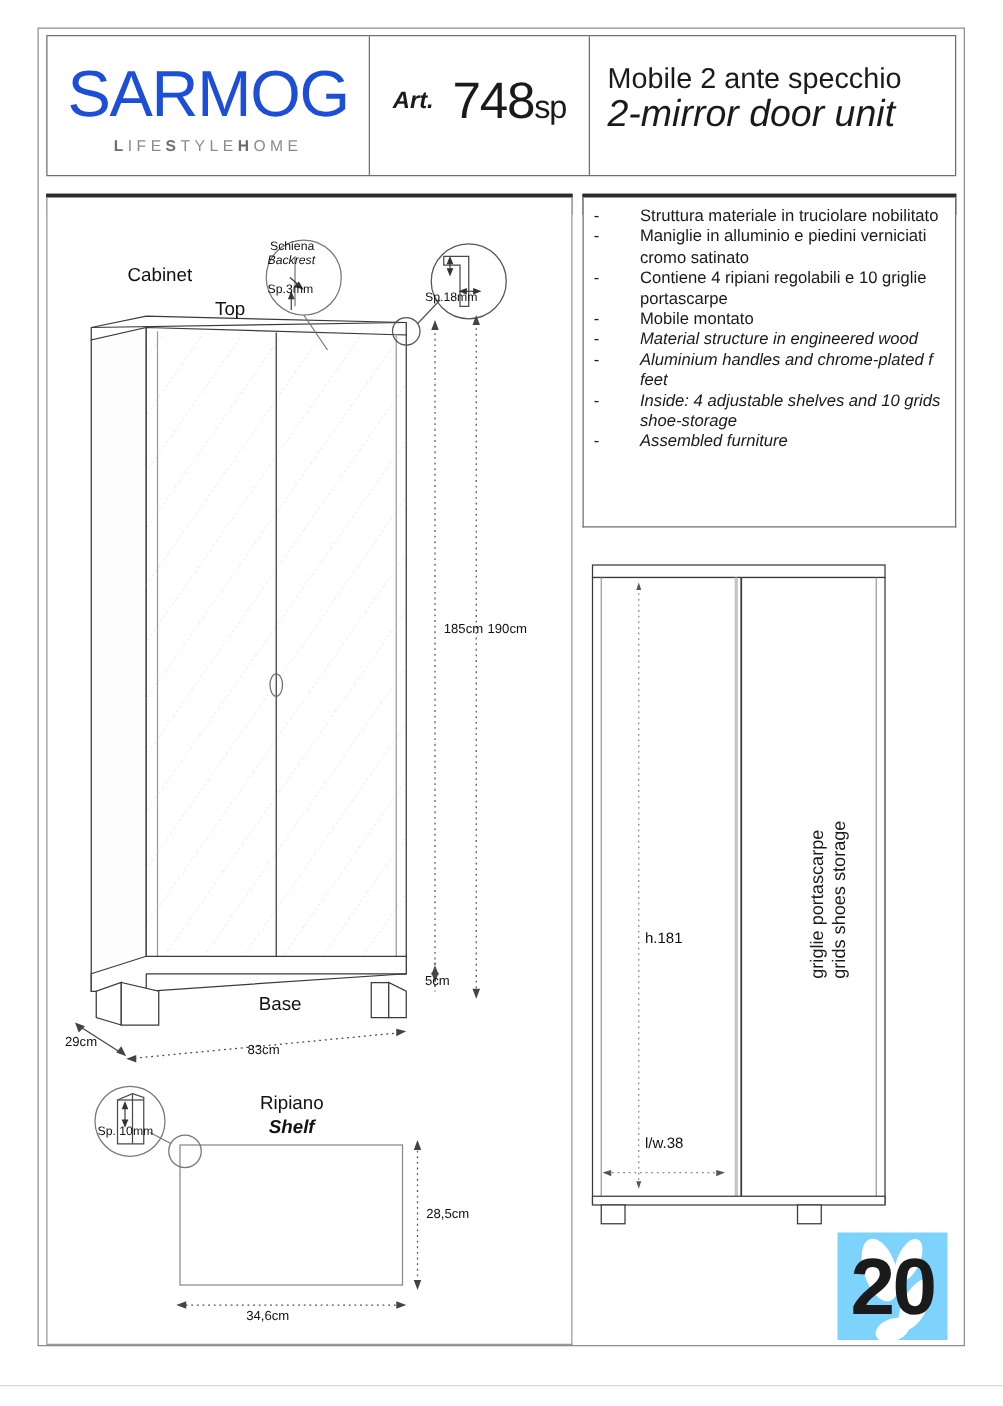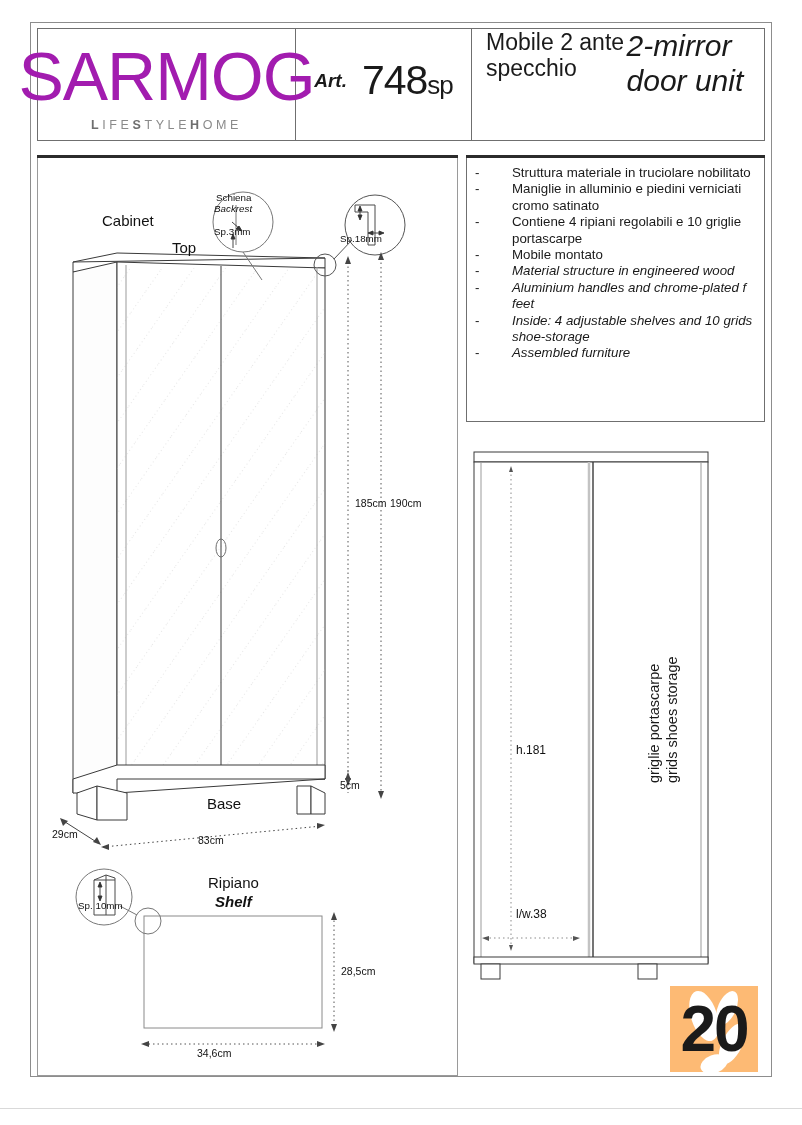--- a/index.html
+++ b/index.html
@@ -24,37 +24,37 @@
   .header{
     position:absolute;left:37px;top:28px;width:728px;height:113px;
     border:1px solid #6f6f6f;box-sizing:border-box;display:flex;background:#fff;
   }
   .hdr-logo{
     width:258px;border-right:1px solid #6f6f6f;box-sizing:border-box;
     display:flex;flex-direction:column;justify-content:center;align-items:center;
     padding-top:4px;
   }
   .logo-word{
-    font-size:68px;font-weight:400;letter-spacing:-1px;color:#a21caf;
+    font-size:52px;font-weight:400;letter-spacing:-1px;color:#1d4ed8;
     line-height:1;font-family:"Liberation Sans","DejaVu Sans",sans-serif;
   }
   .logo-sub{
     margin-top:8px;font-size:12.5px;color:#8a8a8a;letter-spacing:3.6px;
     display:flex;align-items:center;
   }
   .logo-sub b{font-weight:700;color:#6e6e6e;}
   .hdr-art{
     width:176px;border-right:1px solid #6f6f6f;box-sizing:border-box;
     display:flex;align-items:center;justify-content:center;gap:15px;padding-bottom:8px;
   }
   .art-lbl{font-style:italic;font-size:19px;font-weight:600;}
   .art-num{font-size:41px;font-weight:400;letter-spacing:-1px;line-height:1;}
   .art-num .sfx{font-size:26px;}
   .hdr-title{
-    flex:1;display:flex;flex-direction:row;justify-content:center;
+    flex:1;display:flex;flex-direction:column;justify-content:center;
     padding:0 0 10px 14px;
   }
   .title-it{font-size:23px;line-height:1.15;}
   .title-en{font-size:30px;font-style:italic;line-height:1.15;}
 
   
   .bar{
     position:absolute;height:17px;background:#2b2b2b;color:#fff;
     font-size:12.5px;line-height:17px;padding-left:5px;box-sizing:border-box;
     border:1px solid #2b2b2b;
@@ -89,21 +89,21 @@
   .lbl.big{font-size:15px;}
   .vert{
     position:absolute;transform:rotate(-90deg);transform-origin:left top;
     white-space:nowrap;font-size:14.5px;
   }
 
   svg{position:absolute;left:0;top:0;overflow:visible;}
 
   
   .badge{
-    position:absolute;left:670px;top:986px;width:88px;height:86px;background:#fdba74;
+    position:absolute;left:670px;top:986px;width:88px;height:86px;background:#7dd3fc;
     overflow:hidden;
   }
   .badge .num{
     position:absolute;left:0;top:0;width:88px;height:86px;
     display:flex;align-items:center;justify-content:center;
     font-size:64px;font-weight:700;color:#1a1a1a;letter-spacing:-2px;z-index:2;
   }
   .badge .shoe{position:absolute;fill:#ffffff;z-index:1;}
 </style>
 </head>

